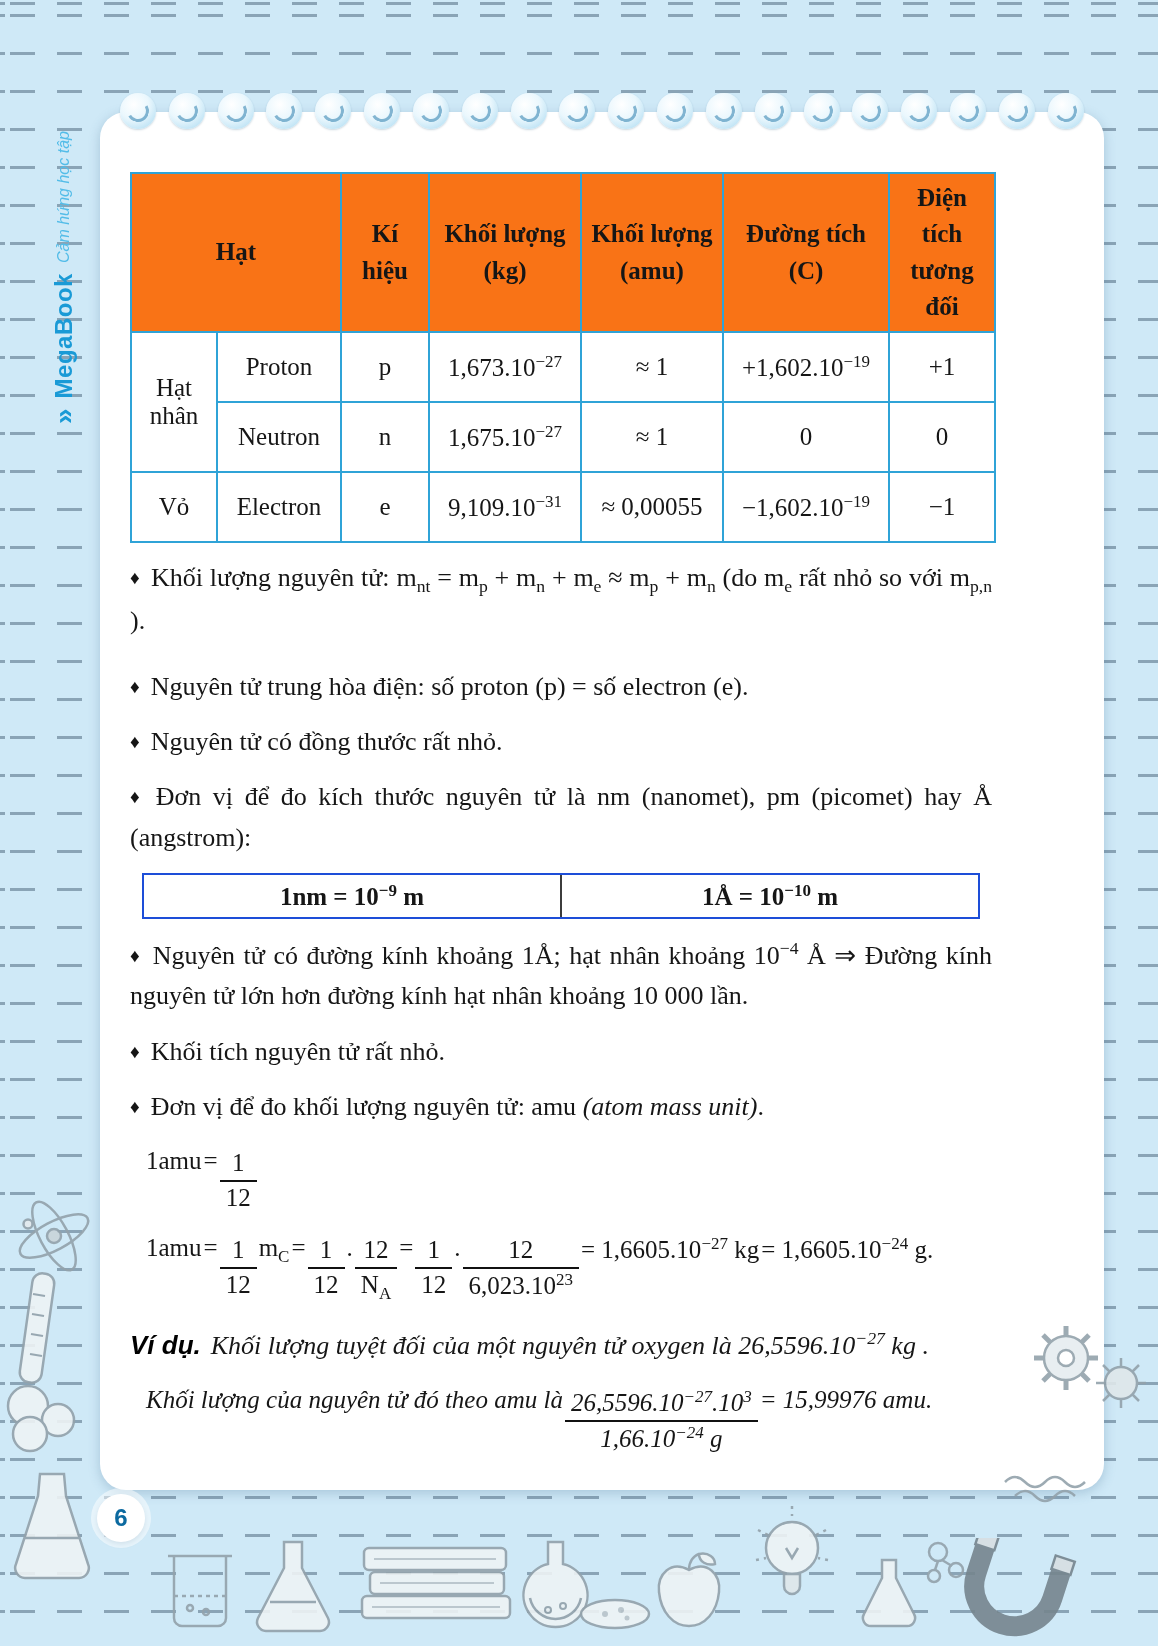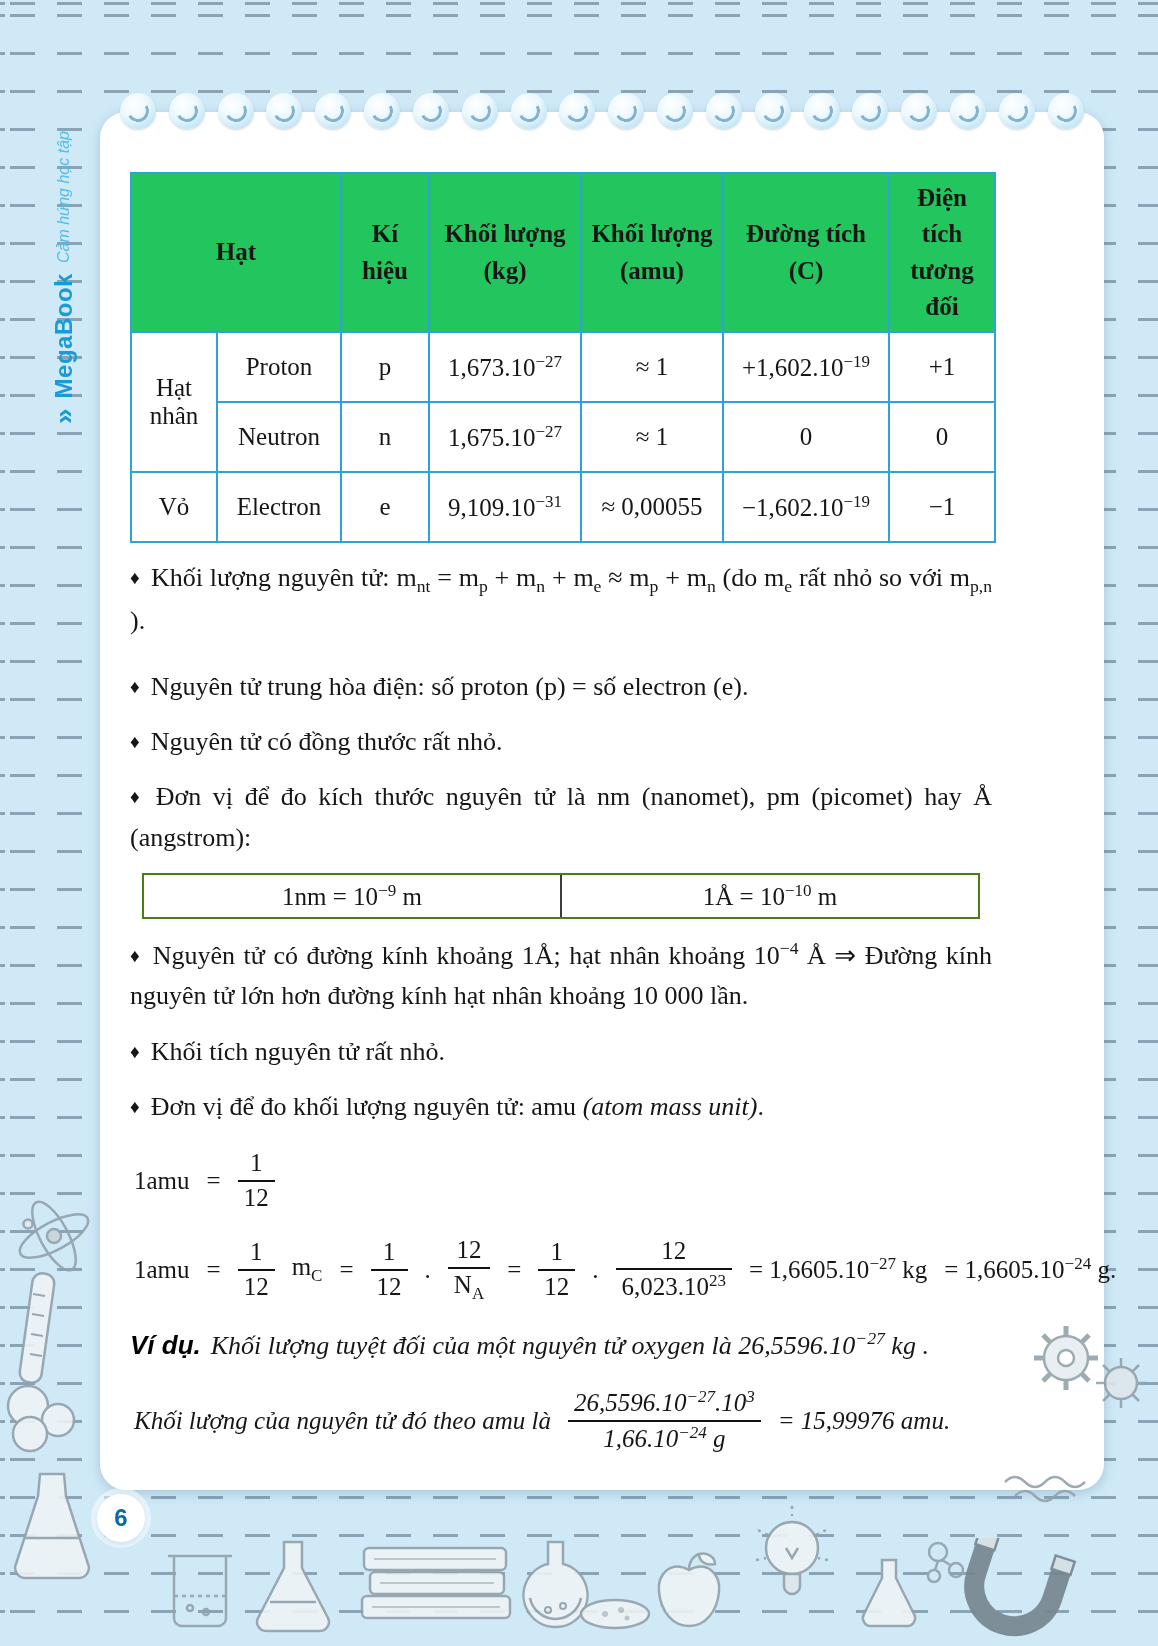--- a/index.html
+++ b/index.html
@@ -28,46 +28,46 @@
     content:""; position:absolute; inset:7px; border-radius:50%;
     border:3px solid rgba(44,126,173,.55);
     border-top-color:transparent; border-left-color:transparent;
     transform:rotate(15deg);
   }
   .content { padding:60px 112px 0 30px; }
 
   
   .ptable { width:100%; border-collapse:collapse; table-layout:fixed; text-align:center; }
   .ptable th, .ptable td { border:2px solid #2fa3d7; padding:6px 4px; vertical-align:middle; }
-  .ptable th { background:#22c55e; font-weight:700; font-size:25px; line-height:1.45; }
+  .ptable th { background:#f97316; font-weight:700; font-size:25px; line-height:1.45; }
   .ptable td { font-size:25px; height:70px; }
   .ptable sup, .content sup { font-size:68%; }
   .ptable sub, .content sub { font-size:68%; }
 
   
   .para { font-size:26px; line-height:1.55; margin:15px 0; text-align:justify; }
   .para.first { margin-top:26px; }
   .bm { font-size:19px; margin-right:11px; position:relative; top:-2px; }
 
   
   .sec-header {
     display:inline-block; margin:16px 0 8px;
     background:linear-gradient(90deg,#0fb0e3 0%, #55c8ee 55%, #9ae0f6 100%);
     color:#ffffff; font-family:"Liberation Sans", sans-serif; font-weight:700;
     font-size:24px; padding:7px 30px 7px 14px; border-radius:4px;
     clip-path:polygon(0 0, 100% 0, calc(100% - 10px) 100%, 0 100%);
   }
 
   
-  .units-table { display:flex; border:2px solid #4d7c0f; margin:12px 12px 16px; }
+  .units-table { display:flex; border:2px solid #1d4ed8; margin:12px 12px 16px;font-weight:bold; }
   .unit-cell { flex:1; text-align:center; padding:6px 0; font-size:25px; border-left:2px solid #3c3c3c; }
   .unit-cell:first-child { border-left:none; }
 
   
-  .formula { display:flex; align-items:center; gap:17px; font-size:25px; margin:20px 4px; white-space:nowrap; }
+  .formula { display:flex; gap:2px; font-size:25px; margin:20px 16px; white-space:nowrap; }
   .frac { display:inline-flex; flex-direction:column; align-items:stretch; text-align:center; line-height:1.3; }
   .fnum { border-bottom:2px solid #111; padding:0 6px; }
   .fden { padding:0 6px; }
   .italic { font-style:italic; }
   .vd-label { font-family:"Liberation Sans", sans-serif; font-style:italic; font-weight:700; color:#000000; margin-right:10px; }
 
   
   .brand {
     position:absolute; left:42px; top:424px; width:300px; height:44px;
     transform:rotate(-90deg); transform-origin:0 0;

